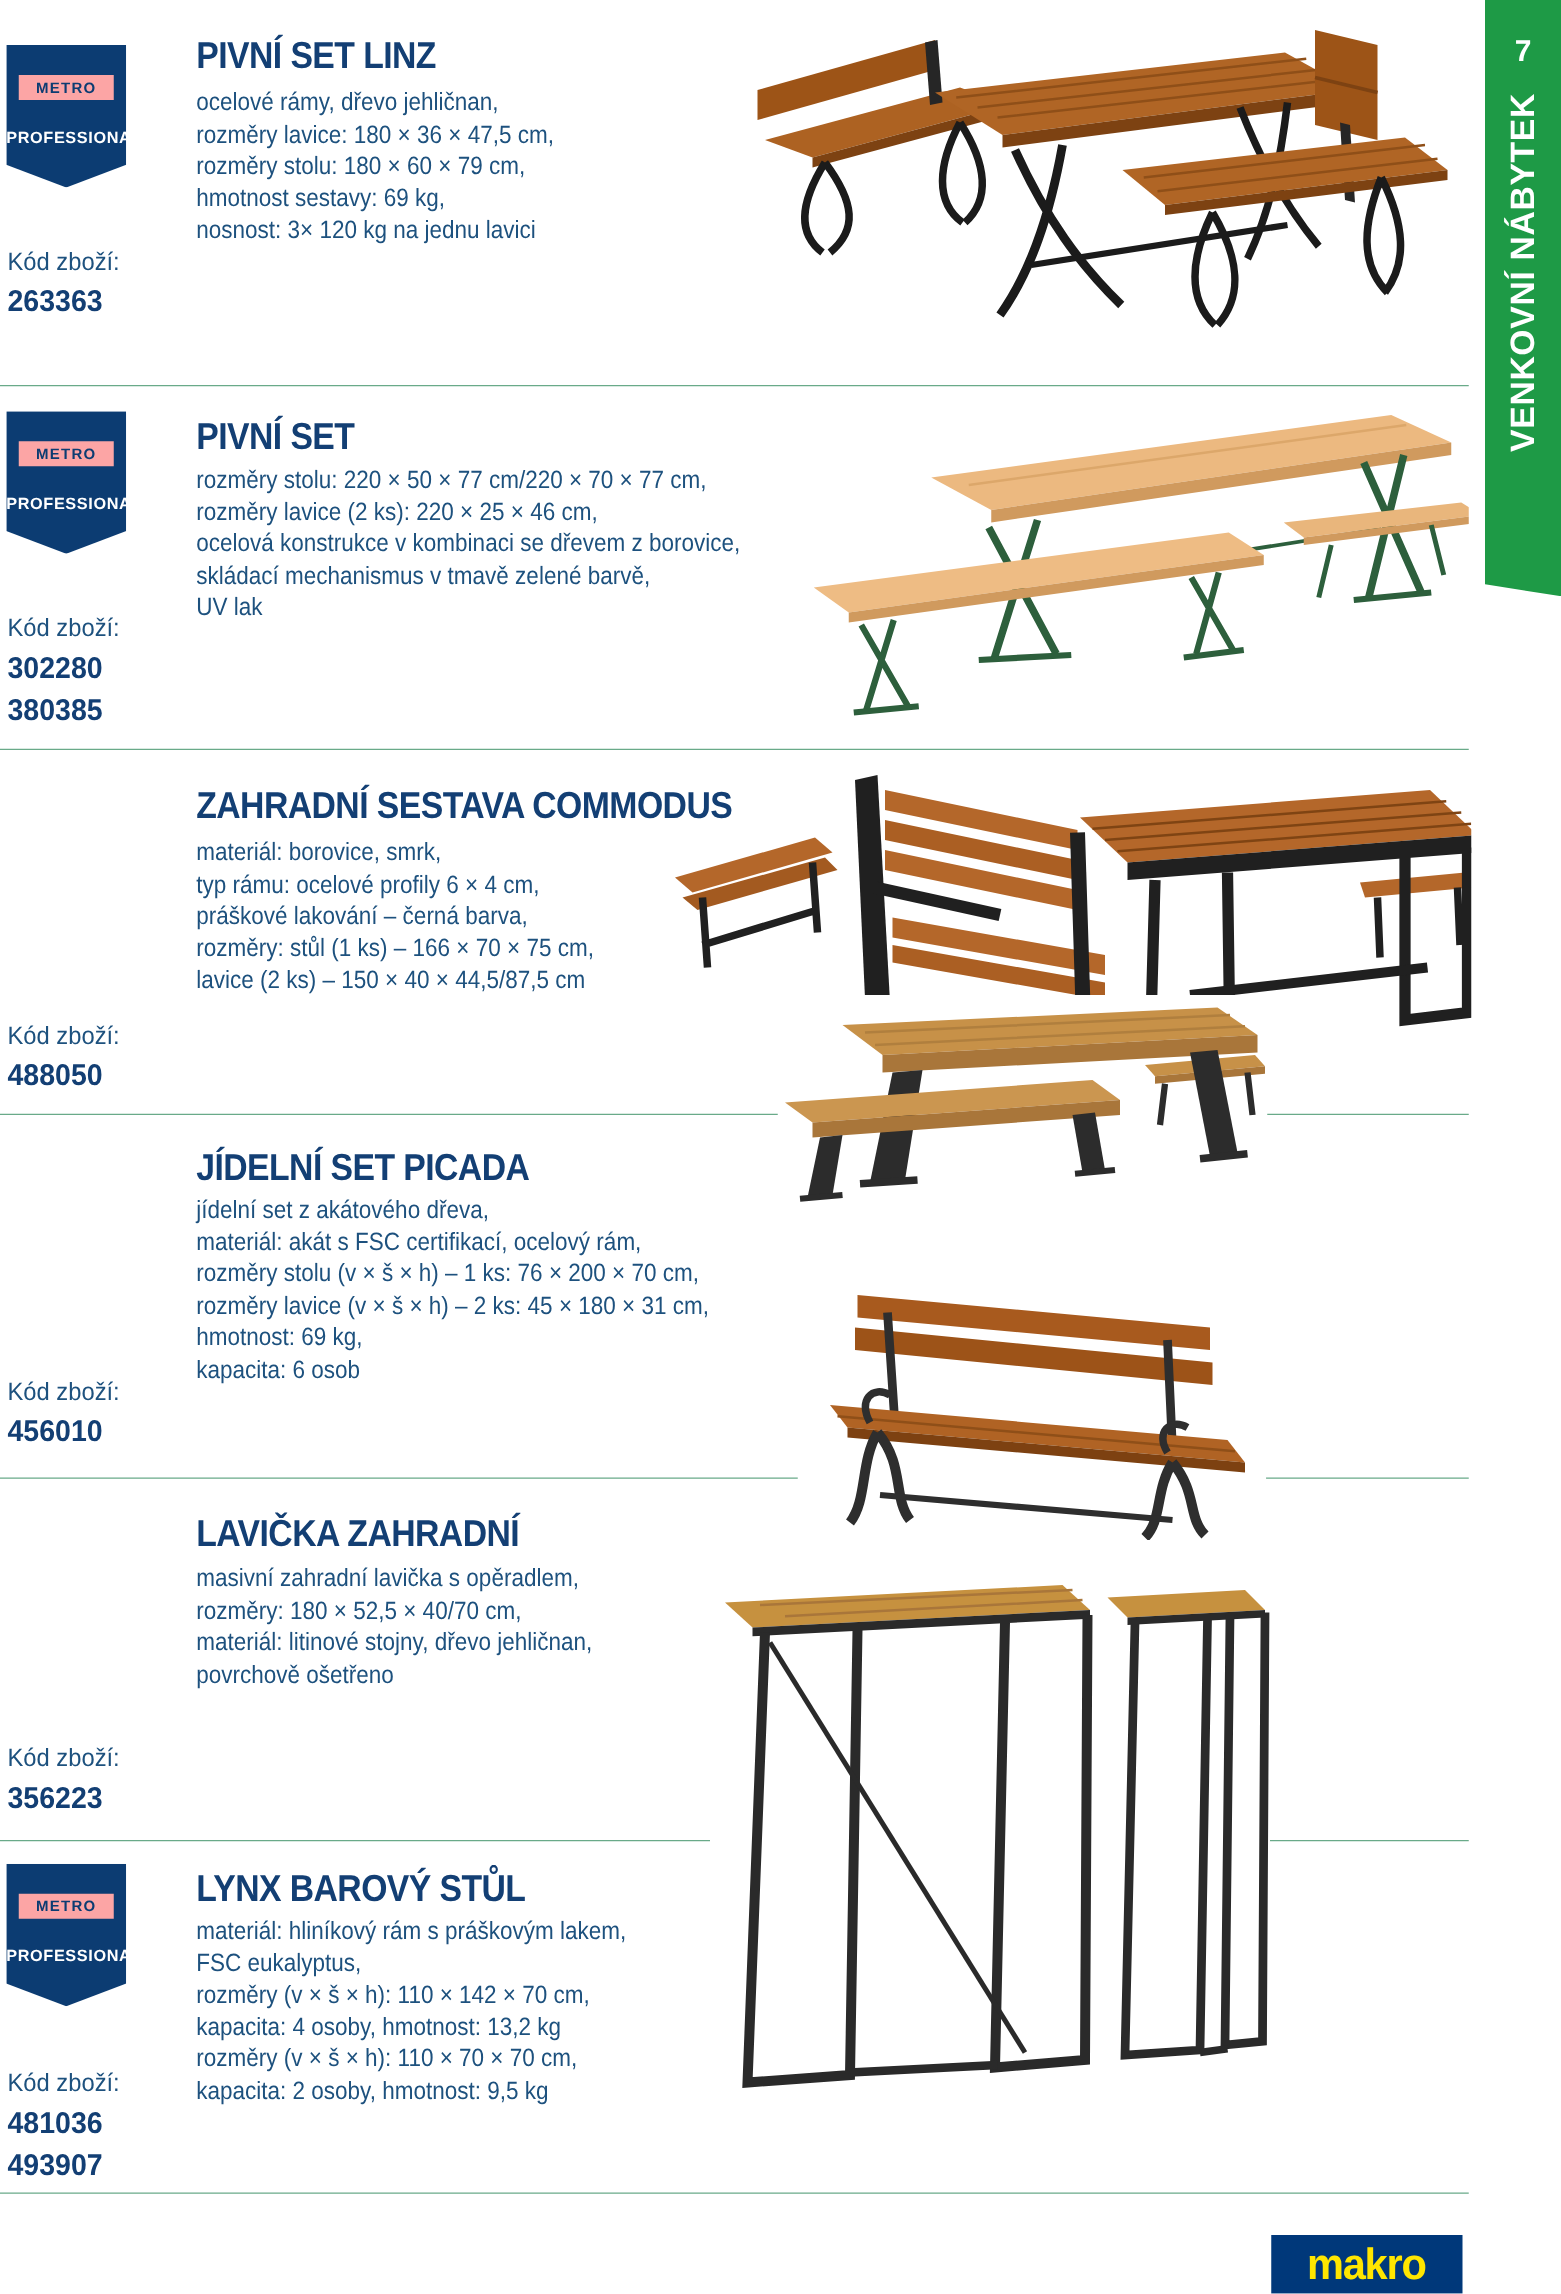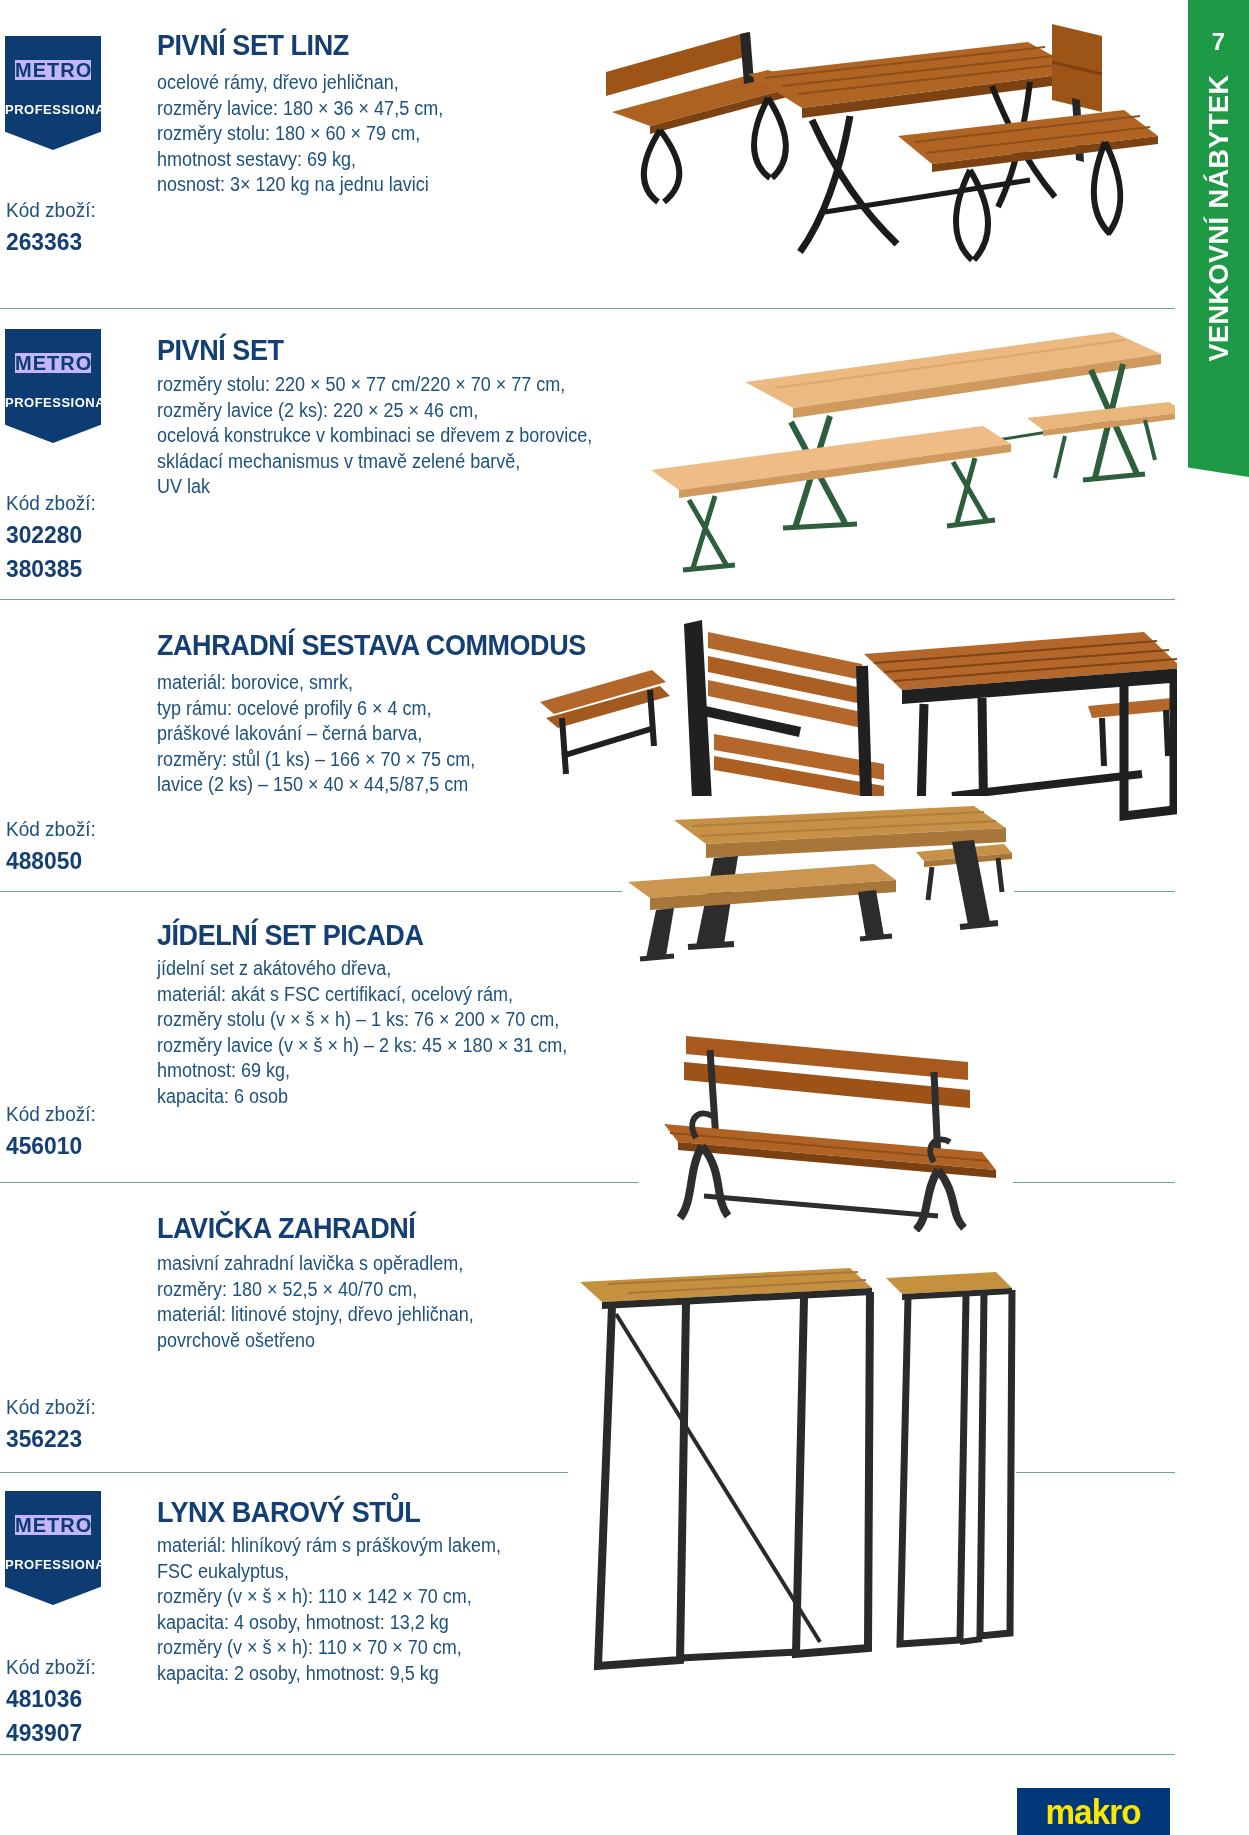--- a/index.html
+++ b/index.html
@@ -44,22 +44,22 @@
 
   
   .metro{
     position:absolute;left:5px;width:96px;height:114px;
     background:#0c3c72;
     clip-path:polygon(0 0,100% 0,100% 84%,50% 100%,0 84%);
     filter:drop-shadow(1px 2px 0 #c7cfd8);
   }
   .r1 .metro{top:36px}.r2 .metro{top:20px}.r6 .metro{top:18px}
   .metro-word{
-    margin:24px 10px 0;background:#c4b5fd;color:#0c3c72;
-    font-weight:bold;font-size:20px;line-height:20px;text-align:center;
+    margin:24px 10px 0;background:#fca5a5;color:#0c3c72;
+    font-weight:bold;font-size:12px;line-height:20px;text-align:center;
     letter-spacing:1px;
   }
   .metro-sub{
     margin-top:22px;color:#ffffff;font-size:13px;font-weight:bold;
     text-align:center;letter-spacing:0.5px;
   }
 
   
   .side-tab{
     position:absolute;right:0;top:0;width:61px;height:477px;

